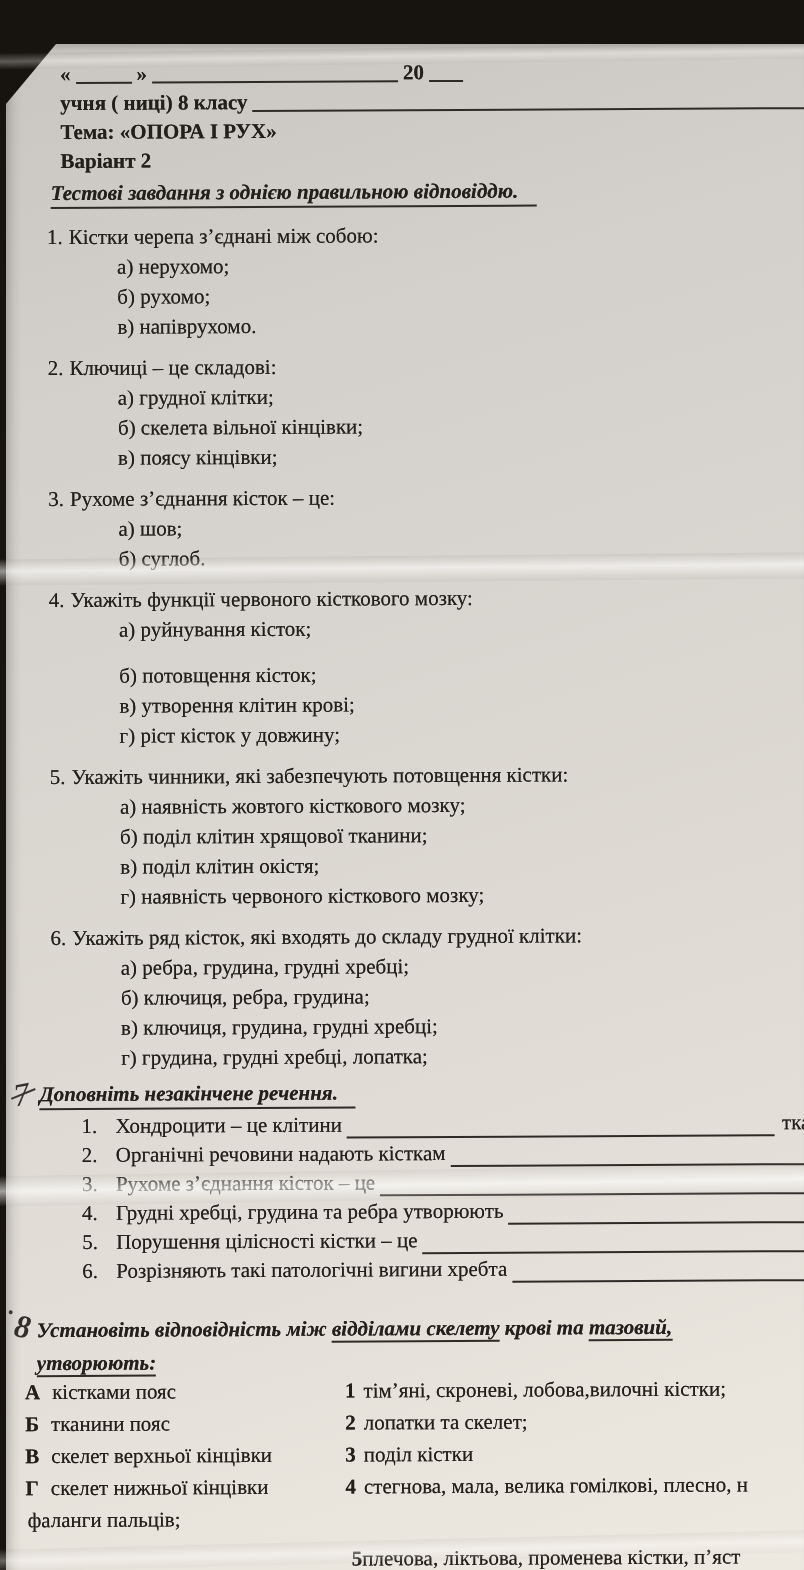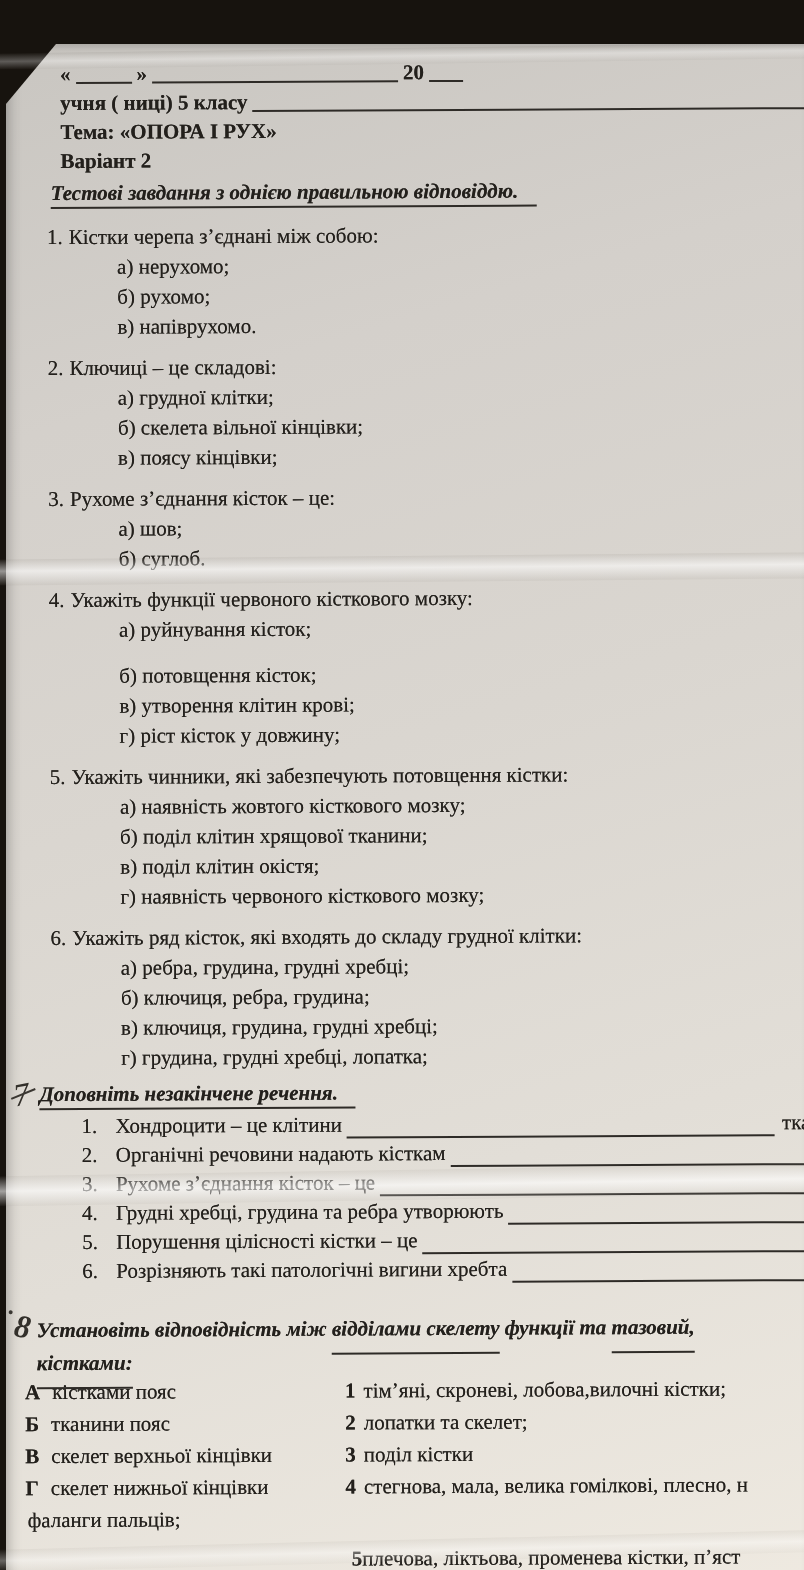--- a/index.html
+++ b/index.html
@@ -35,41 +35,41 @@
   .hw7::after{content:"";position:absolute;left:-3px;top:17px;width:26px;height:2px;background:#3a3732;transform:rotate(-12deg);}
   .hw8{left:-22px;top:-4px;transform:rotate(9deg);}
   .hw8::before{content:"";position:absolute;left:-8px;top:2px;width:4px;height:4px;border-radius:50%;background:#3a3732;}
   .fills{margin-left:70px;}
   .fi{display:flex;align-items:baseline;height:29px;white-space:nowrap;}
   .fi .n{width:34px;flex:none;}
   .fi .blank{flex:none;align-self:flex-end;margin-bottom:3px;}
   .fi .tail{margin-left:2px;}
   .bl410{width:428px;}.bl500{width:500px;}.bl470{width:500px;}.bl330{width:420px;}.bl440{width:480px;}.bl320{width:400px;}.bl520{width:560px;}
   .t3wrap{margin:26px 0 0 24px;position:relative;font-weight:bold;font-style:italic;line-height:33px;}
-  .t3wrap .u{border-bottom:2px solid #2e2b27;padding-bottom:12px;}
+  .t3wrap .u{border-bottom:2px solid #2e2b27;padding-bottom:0px;}
   .mrow{margin-left:12px;height:32px;white-space:nowrap;}
   .mrow .lcell{display:inline-block;width:320px;}
   .mrow .mn{margin-right:8px;}
   .mrow .ml{margin-right:12px;}
   .wrapline{margin-left:14px;height:32px;}
   .row5{margin:8px 0 0 338px;height:32px;white-space:nowrap;}
   .ansline{margin:2px 0 0 12px;height:34px;font-weight:bold;font-size:22px;white-space:nowrap;}
   .ag{margin-right:10px;}
 </style>
 </head>
 <body>
 
 <div class="photo">
   <div class="paper"></div>
 
   <div class="content">
 
     <div class="hdr">
       <div class="line"><span>«</span><span class="blank w56"></span><span>»</span><span class="blank w246"></span><span>20</span><span class="blank w34"></span></div>
-      <div class="line"><span>учня ( ниці) 5 класу</span><span class="blank bl520"></span></div>
+      <div class="line"><span>учня ( ниці) 8 класу</span><span class="blank bl520"></span></div>
       <div class="line">Тема: «ОПОРА І РУХ»</div>
       <div class="line">Варіант 2</div>
     </div>
 
     <div class="t1wrap">
       <span class="sec-title">Тестові завдання з однією правильною відповіддю.</span>
     </div>
 
     <div class="q"><span class="qn">1.</span><span>Кістки черепа з’єднані між собою:</span></div>
     <div class="opt">а) нерухомо;</div>
@@ -136,22 +136,22 @@
         </div>
       <div class="fi">
           <span class="n">6.</span>
           <span>Розрізняють такі патологічні вигини хребта</span>
           <span class="blank bl320"></span>
         </div>
     </div>
 
     <div class="t3wrap">
       <span class="hw hw8">8</span>
-      <div><span>Установіть відповідність між </span><span class="u">відділами скелету</span><span> функції та </span><span class="u">тазовий,</span></div>
-      <div><span class="u">кістками:</span></div>
+      <div><span>Установіть відповідність між </span><span class="u">відділами скелету</span><span> крові та </span><span class="u">тазовий,</span></div>
+      <div><span class="u">утворюють:</span></div>
     </div>
 
     <div class="mrow"><span class="lcell"><span class="b ml">А</span><span>кістками пояс</span></span><span class="b mn">1</span><span>тім’яні, скроневі, лобова,вилочні кістки;</span></div>
     <div class="mrow"><span class="lcell"><span class="b ml">Б</span><span>тканини пояс</span></span><span class="b mn">2</span><span>лопатки та скелет;</span></div>
     <div class="mrow"><span class="lcell"><span class="b ml">В</span><span>скелет верхньої кінцівки</span></span><span class="b mn">3</span><span>поділ кістки</span></div>
     <div class="mrow"><span class="lcell"><span class="b ml">Г</span><span>скелет нижньої кінцівки</span></span><span class="b mn">4</span><span>стегнова, мала, велика гомілкові, плесно, н</span></div>
 
     <div class="wrapline">фаланги пальців;</div>
 
     <div class="row5"><span class="b mn">5</span><span>плечова, ліктьова, променева кістки, п’яст</span></div>

